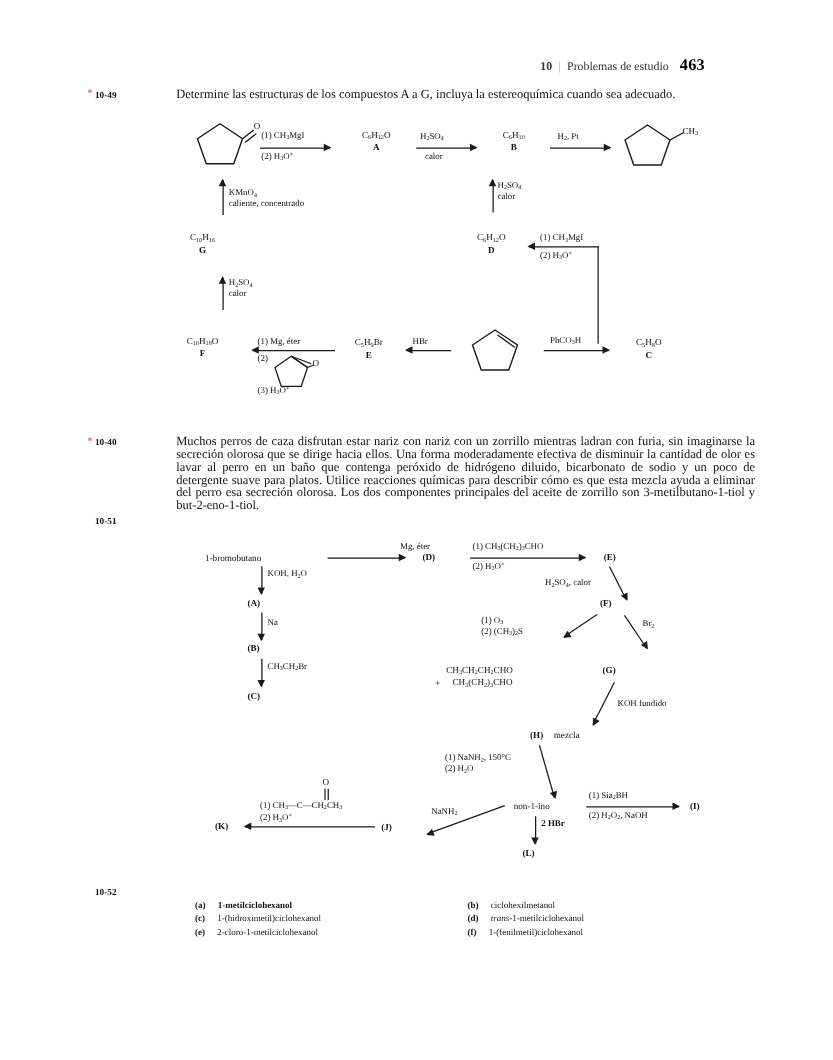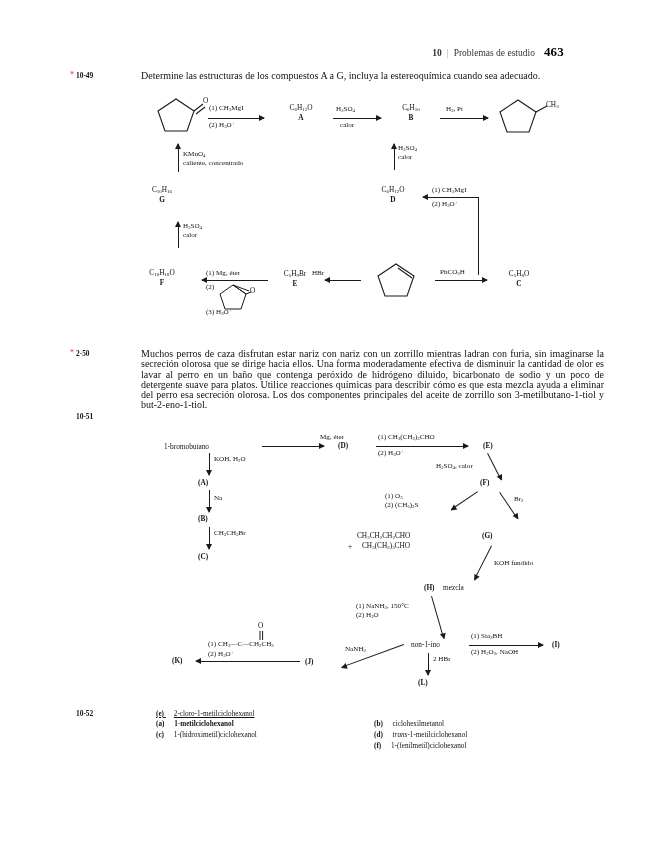--- a/index.html
+++ b/index.html
@@ -145,36 +145,36 @@
       <line x1="17" y1="0" x2="33" y2="6" stroke="#1a1a1a" stroke-width="1"></line>
       <line x1="30" y1="9" x2="35" y2="7" stroke="#1a1a1a" stroke-width="1"></line>
     </svg>
     <div class="lbl" style="left:250px;top:286px;">O</div>
     <div class="below" style="left:206px;top:308px;">(3) H<sub>3</sub>O<sup>+</sup></div>
 
     <div class="lbl ctr" style="left:272px;top:269px;width:46px;">C<sub>5</sub>H<sub>9</sub>Br</div>
     <div class="lbl b ctr" style="left:272px;top:279px;width:46px;">E</div>
 
     <div class="arrow-l" style="left:325px;top:280px;width:36px;"></div>
-    <div class="above" style="left:312px;top:269px;">HBr</div>
+    <div class="above" style="left:330px;top:269px;">HBr</div>
 
     <svg width="52" height="40" style="position:absolute;left:373px;top:262px;">
       <polygon points="5,14 23,2 41,14 34,34 12,34" fill="none" stroke="#1a1a1a" stroke-width="1.1"></polygon>
       <line x1="25" y1="6" x2="39" y2="16" stroke="#1a1a1a" stroke-width="1.1"></line>
     </svg>
 
     <div class="arrow-r" style="left:435px;top:280px;width:52px;"></div>
     <div class="above" style="left:440px;top:268px;">PhCO<sub>3</sub>H</div>
 
     <div class="lbl ctr" style="left:495px;top:269px;width:48px;">C<sub>5</sub>H<sub>8</sub>O</div>
     <div class="lbl b ctr" style="left:495px;top:279px;width:48px;">C</div>
   </div>
 
   <div class="star" style="left:70px;top:348px;">*</div>
-  <div class="pnum" style="left:76px;top:349px;">2-50</div>
+  <div class="pnum" style="left:76px;top:349px;">10-40</div>
   <div class="prob ptext" style="left:141px;top:349px;width:463px;">Muchos perros de caza disfrutan estar nariz con nariz con un zorrillo mientras ladran con furia, sin imaginarse la secreción olorosa que se dirige hacia ellos. Una forma moderadamente efectiva de disminuir la cantidad de olor es lavar al perro en un baño que contenga peróxido de hidrógeno diluido, bicarbonato de sodio y un poco de detergente suave para platos. Utilice reacciones químicas para describir cómo es que esta mezcla ayuda a eliminar del perro esa secreción olorosa. Los dos componentes principales del aceite de zorrillo son 3-metilbutano-1-tiol y but-2-eno-1-tiol.</div>
 
   <div class="pnum" style="left:76px;top:412px;">10-51</div>
 
   <div class="scheme" style="left:0;top:0;">
 
     <div class="lbl" style="left:164px;top:442px;">1-bromobutano</div>
 
     <div class="arrow-r" style="left:262px;top:446px;width:62px;"></div>
     <div class="above" style="left:272px;top:433px;padding-left:48px;">Mg, éter</div>
@@ -228,21 +228,21 @@
     <div class="above" style="left:356px;top:611px;">(2) H<sub>2</sub>O</div>
 
     <div class="lbl" style="left:411px;top:640px;">non-1-ino</div>
 
     <div class="arrow-r" style="left:469px;top:645px;width:74px;"></div>
     <div class="above" style="left:471px;top:632px;">(1) Sia<sub>2</sub>BH</div>
     <div class="below" style="left:471px;top:648px;">(2) H<sub>2</sub>O<sub>2</sub>, NaOH</div>
     <div class="lbl b" style="left:552px;top:640px;">(I)</div>
 
     <div class="arrow-d" style="left:428px;top:653px;height:22px;"></div>
-    <div class="above" style="left:433px;top:655px;">2 HBr</div>
+    <div class="above" style="left:433px;top:655px;font-weight:bold;">2 HBr</div>
     <div class="lbl b" style="left:418px;top:678px;">(L)</div>
 
     <div class="diag" style="left:404px;top:645px;width:66px;transform:rotate(160deg);"></div>
     <div class="above" style="left:345px;top:645px;">NaNH<sub>2</sub></div>
 
     <div class="lbl b" style="left:305px;top:657px;">(J)</div>
 
     <div class="arrow-l" style="left:196px;top:661px;width:104px;"></div>
     <svg width="60" height="16" style="position:absolute;left:234px;top:625px;">
       <line x1="26" y1="6" x2="26" y2="15" stroke="#1a1a1a" stroke-width="1"></line>
@@ -266,21 +266,21 @@
     <span style="margin-left:8px;">ciclohexilmetanol</span>
   </div>
   <div class="optrow" style="left:156px;top:731px;">
     <span class="optlet">(c)</span>
     <span style="margin-left:8px;">1-(hidroximetil)ciclohexanol</span>
   </div>
   <div class="optrow" style="left:374px;top:731px;">
     <span class="optlet">(d)</span>
     <span style="margin-left:8px;" class="ital">trans</span><span>-1-metilciclohexanol</span>
   </div>
-  <div class="optrow" style="left:156px;top:710px;text-decoration:underline;">
+  <div class="optrow" style="left:156px;top:742px;">
     <span class="optlet">(e)</span>
     <span style="margin-left:8px;">2-cloro-1-metilciclohexanol</span>
   </div>
   <div class="optrow" style="left:374px;top:742px;">
     <span class="optlet">(f)</span>
     <span style="margin-left:8px;">1-(fenilmetil)ciclohexanol</span>
   </div>
 
 </div>
 

